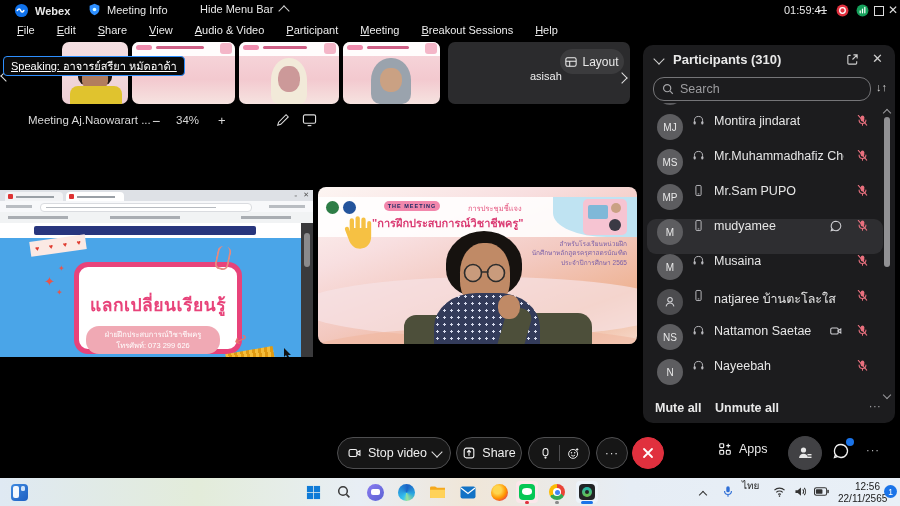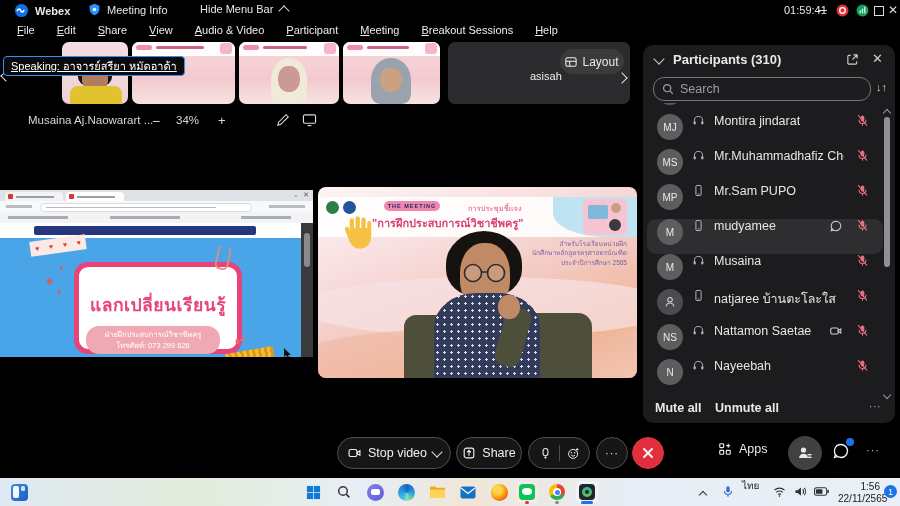--- a/index.html
+++ b/index.html
@@ -151,21 +151,21 @@
       <span>Layout</span>
     </div>
     <span class="abs" style="left:618px;top:30px;"><i class="chev right"></i></span>
   </div>
 
   <div class="abs" id="speak-tip">
       <span>Speaking: อาจารย์สรียา หมัดอาด้า</span>
     </div>
 
   <div class="abs" id="viewbar">
-    <span class="abs" style="left:28px;top:7px;">Musaina Aj.Naowarart ...</span>
+    <span class="abs" style="left:28px;top:7px;">Meeting Aj.Naowarart ...</span>
     <span class="abs" style="left:152px;top:6px;font-size:14px;">−</span>
     <span class="abs" style="left:176px;top:7px;">34%</span>
     <span class="abs" style="left:218px;top:6px;font-size:13px;">+</span>
     <span class="abs" style="left:276px;top:6px;">
       <svg width="14" height="14" viewBox="0 0 16 16">
           <path d="M2 14l1-3.5L11.5 2l2.5 2.5L5.5 13z" fill="none" stroke="#ddd" stroke-width="1.2"></path>
         </svg>
       </span>
     <span class="abs" style="left:302px;top:6px;">
       <svg width="15" height="14" viewBox="0 0 16 15">
@@ -240,21 +240,21 @@
           <path d="M0 0l7 7H4l2 4-2 0-2-4-2 2z" fill="#111"></path>
         </svg>
     </div>
 
     <div class="abs" style="right:0;top:33px;width:12px;height:134px;background:#3a3a3c;">
       <i class="abs" style="left:3px;top:10px;width:6px;height:34px;background:#8a8a8c;border-radius:3px;"></i>
     </div>
     <div class="abs" style="left:0;bottom:0;width:313px;height:8px;background:#000;"></div>
   </div>
 
-  <div class="abs" style="left:318px;top:187px;width:319px;height:191px;border-radius:8px;overflow:hidden;
+  <div class="abs" style="left:318px;top:187px;width:319px;height:157px;border-radius:8px;overflow:hidden;
        background:linear-gradient(160deg,#fdf6f3 0%,#f8dfe0 30%,#f3c9c0 55%,#eeb394 80%,#f6d9cb 100%);">
 
     <div class="abs" style="left:-20px;top:90px;width:380px;height:60px;background:#f6e3e6;border-radius:50%;opacity:.7;"></div>
     <div class="abs" style="left:-30px;top:140px;width:400px;height:70px;background:#f0b8a0;border-radius:50%;opacity:.6;"></div>
 
     <div class="abs" style="left:0;top:10px;width:319px;height:40px;background:rgba(255,255,255,.88);">
       <span class="abs" style="right:-6px;top:0;width:90px;height:40px;background:#bfe3f2;border-radius:0 0 0 60%;"></span>
       <span class="abs" style="left:8px;top:4px;width:13px;height:13px;border-radius:50%;background:#2e7d46;"></span>
       <span class="abs" style="left:25px;top:4px;width:13px;height:13px;border-radius:50%;background:#24549c;"></span>
       <span class="abs" style="left:66px;top:4px;width:56px;height:10px;background:#f287ac;border-radius:5px;color:#1d2a63;font-size:5.5px;font-weight:bold;text-align:center;line-height:10px;letter-spacing:1px;">THE MEETING</span>
@@ -669,19 +669,19 @@
         </svg>
       </span>
     <span class="abs" style="left:814px;top:9px;">
       <svg width="15" height="9" viewBox="0 0 16 9">
           <rect x="0.5" y="0.5" width="13" height="8" rx="2" fill="none" stroke="#333" stroke-width="1.1"></rect>
           <rect x="2" y="2" width="7" height="5" rx="1" fill="#333"></rect>
           <rect x="14.2" y="2.6" width="1.6" height="3.8" rx="0.8" fill="#333"></rect>
         </svg>
       </span>
     <div class="abs" style="left:838px;top:3px;width:42px;text-align:right;line-height:1.2;color:#1a1a1a;">
-      <div>1:56</div>
+      <div>12:56</div>
       <div>22/11/2565</div>
     </div>
     <span class="abs" style="left:884px;top:7px;width:13px;height:13px;border-radius:50%;background:#1a73e8;color:#fff;font-size:8.5px;display:flex;align-items:center;justify-content:center;">1</span>
   </div>
 
 </div>
 
 </body></html>

